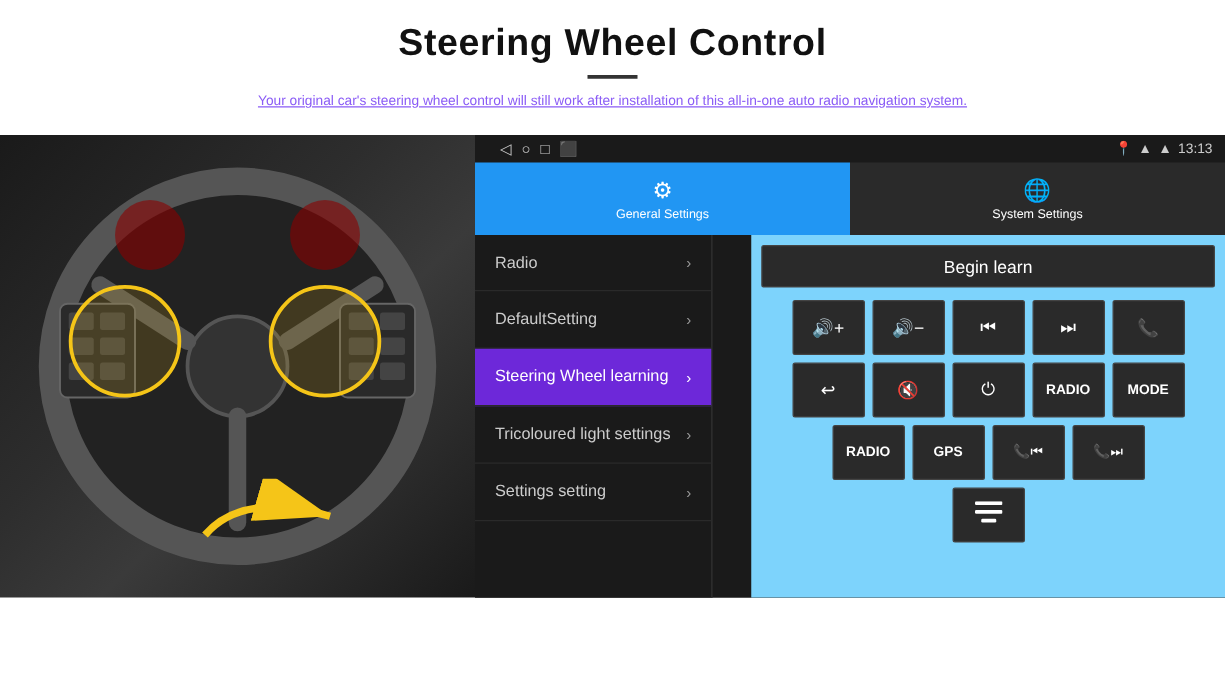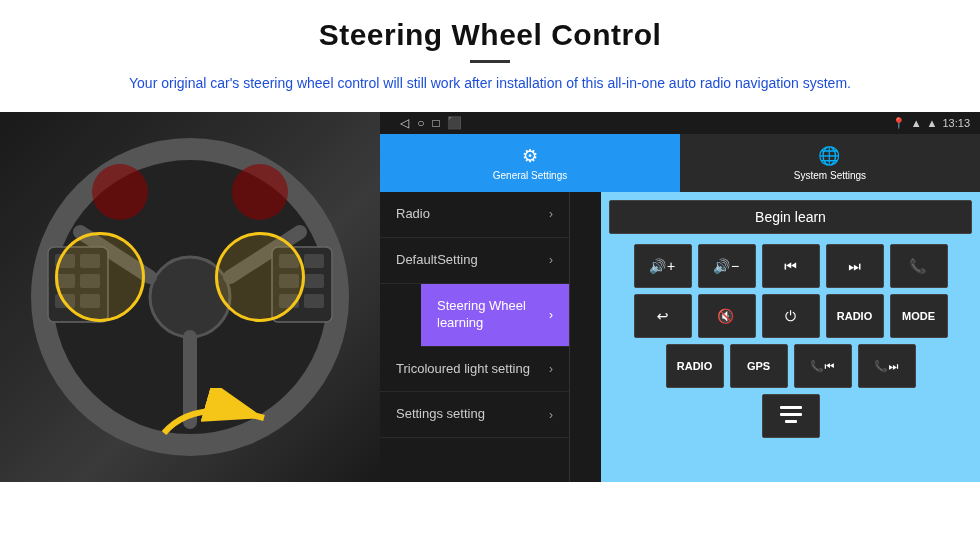--- a/index.html
+++ b/index.html
@@ -22,23 +22,24 @@
       color: #111;
       letter-spacing: 0.5px;
     }
     .header-divider {
       width: 40px;
       height: 3px;
       background: #333;
       margin: 8px auto 10px;
     }
     .header p {
-      font-size: 14px;
-      color: #1d4ed8;
+      font-size: 11px;
+      color: #8b5cf6;
       line-height: 1.5;
+      text-decoration: underline;
     }
 
     
     .main-content {
       display: flex;
       height: 370px;
       margin-top: 8px;
     }
 
     
@@ -174,23 +175,22 @@
       display: flex;
       align-items: center;
       justify-content: space-between;
       padding: 14px 16px;
       color: #ccc;
       font-size: 13px;
       border-bottom: 1px solid #2a2a2a;
       cursor: pointer;
     }
     .menu-item.active {
-      background: #8b5cf6;
-      color: #fff;
-      margin-left: 41px;
+      background: #6d28d9;
+      color: #fff;
     }
     .menu-item .chevron {
       color: #999;
       font-size: 12px;
     }
     .menu-item.active .chevron {
       color: #fff;
     }
     .menu-item .item-text {
       font-size: 13px;
@@ -346,21 +346,21 @@
         </div>
         <div class="menu-item">
           <span class="item-text">DefaultSetting</span>
           <span class="chevron">›</span>
         </div>
         <div class="menu-item active">
           <span class="item-text">Steering Wheel learning</span>
           <span class="chevron">›</span>
         </div>
         <div class="menu-item">
-          <span class="item-text">Tricoloured light setting</span>
+          <span class="item-text">Tricoloured light settings</span>
           <span class="chevron">›</span>
         </div>
         <div class="menu-item">
           <span class="item-text">Settings setting</span>
           <span class="chevron">›</span>
         </div>
       </div>
 
       <div class="right-controls">
 

